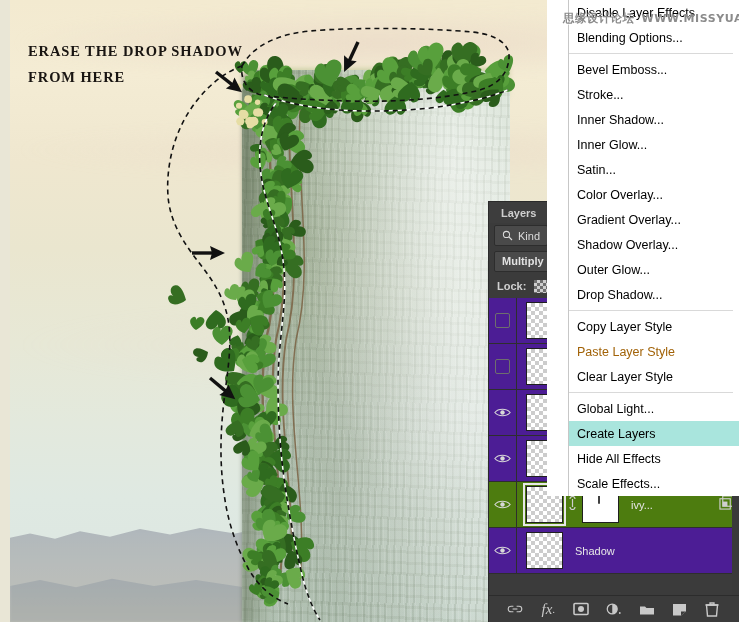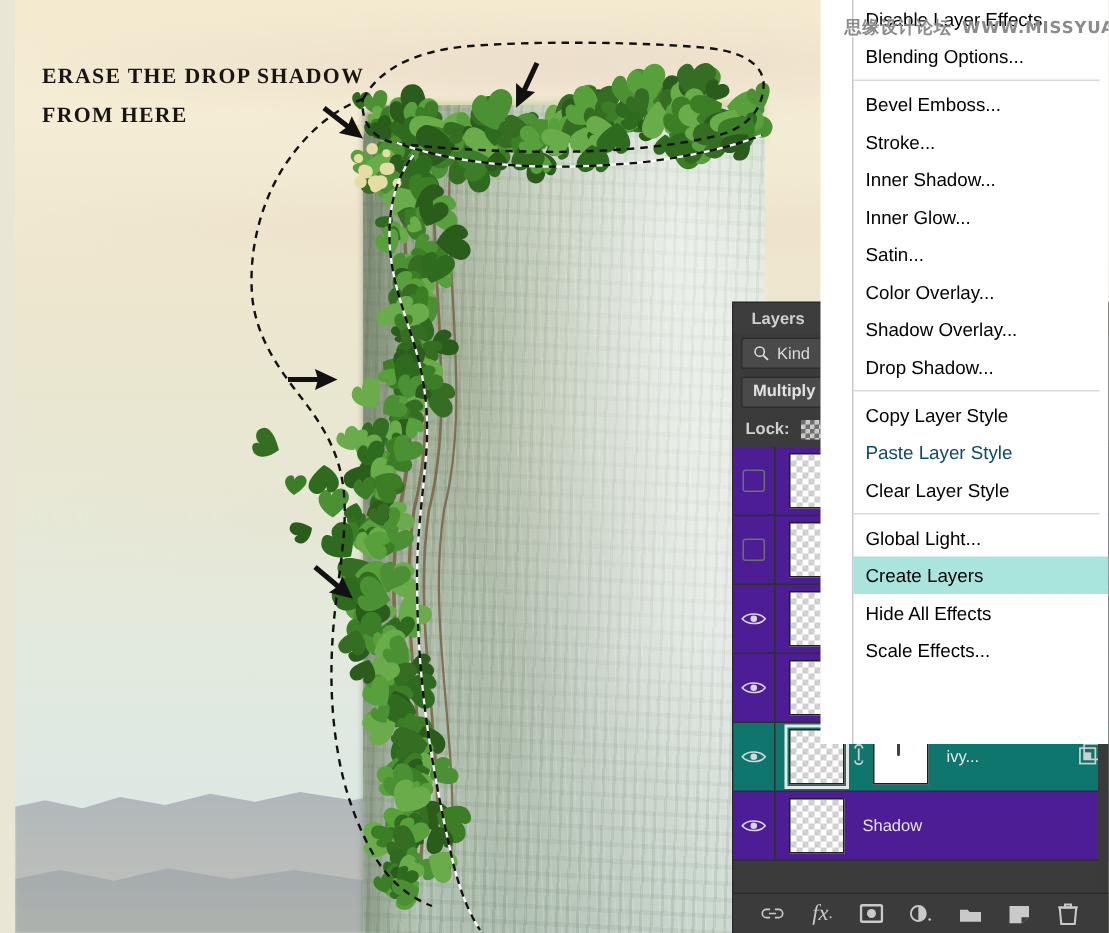--- a/index.html
+++ b/index.html
@@ -124,21 +124,21 @@
   .ps-lockrow{height:24px;display:flex;align-items:center;padding:0 8px;gap:8px;font-size:11px;font-weight:700;color:#d0d0d0;}
   .ps-lock-swatch{width:13px;height:13px;
     background-image:linear-gradient(45deg,#cfcfcf 25%,transparent 25%,transparent 75%,#cfcfcf 75%),
                      linear-gradient(45deg,#cfcfcf 25%,transparent 25%,transparent 75%,#cfcfcf 75%);
     background-size:6px 6px;background-position:0 0,3px 3px;background-color:#6f6f6f;}
   .ps-rows{position:relative;}
   .ps-row{
     height:45px;display:flex;align-items:center;
     border-bottom:1px solid #2e2e2e;background:#4c1d95;position:relative;
   }
-  .ps-row.sel{background:#0f766e;}
+  .ps-row.sel{background:#4d7c0f;}
   .ps-eyecol{width:27px;height:100%;display:flex;align-items:center;justify-content:center;border-right:1px solid #2e2e2e;}
   .ps-eyebox{width:13px;height:13px;border:1px solid #6e6e6e;border-radius:2px;background:transparent;}
   .ps-eye{width:17px;height:11px;}
   .ps-thumb{
     width:35px;height:35px;margin-left:9px;border:1px solid #1f1f1f;
     background-image:linear-gradient(45deg,#cccccc 25%,transparent 25%,transparent 75%,#cccccc 75%),
                      linear-gradient(45deg,#cccccc 25%,transparent 25%,transparent 75%,#cccccc 75%);
     background-size:8px 8px;background-position:0 0,4px 4px;background-color:#ffffff;
   }
   .ps-thumb.selected{outline:2px solid #e8e8e8;outline-offset:1px;}
@@ -163,21 +163,21 @@
     font-family:"Liberation Sans", sans-serif;
     box-shadow:-1px 0 0 #c7c7c7;
   }
   .ctx-checkcol{
     position:absolute;left:547px;top:0;width:22px;background:#ffffff;
   }
   .ctx-item{
     height:25px;display:flex;align-items:center;
     padding-left:8px;font-size:12.5px;color:#000000;white-space:nowrap;
   }
-  .ctx-item.dim{color:#0c4a6e;}
+  .ctx-item.dim{color:#a16207;}
   .ctx-item.hl{background:#a9e5dd;}
   .ctx-sep{height:1px;background:#d9d9d9;margin:3px 6px 3px 0;}
 
   
   .wm{
     position:absolute;left:563px;top:11px;
     font-family:"DejaVu Sans", sans-serif;
     font-size:11px;font-weight:700;color:#8b8b8b;letter-spacing:.4px;
     white-space:nowrap;text-shadow:0 1px 0 rgba(255,255,255,.8);
   }
@@ -804,21 +804,23 @@
   <div class="ctx" id="ctx-menu" style="height: 496px;">
       <div class="ctx-item">Disable Layer Effects</div>
       <div class="ctx-item">Blending Options...</div>
       <div class="ctx-sep"></div>
       <div class="ctx-item">Bevel  Emboss...</div>
       <div class="ctx-item">Stroke...</div>
       <div class="ctx-item">Inner Shadow...</div>
       <div class="ctx-item">Inner Glow...</div>
       <div class="ctx-item">Satin...</div>
       <div class="ctx-item">Color Overlay...</div>
+      <div class="ctx-item">Gradient Overlay...</div>
       <div class="ctx-item">Shadow Overlay...</div>
+      <div class="ctx-item">Outer Glow...</div>
       <div class="ctx-item">Drop Shadow...</div>
       <div class="ctx-sep"></div>
       <div class="ctx-item">Copy Layer Style</div>
       <div class="ctx-item dim">Paste Layer Style</div>
       <div class="ctx-item">Clear Layer Style</div>
       <div class="ctx-sep"></div>
       <div class="ctx-item">Global Light...</div>
       <div class="ctx-item hl">Create Layers</div>
       <div class="ctx-item">Hide All Effects</div>
       <div class="ctx-item">Scale Effects...</div>

